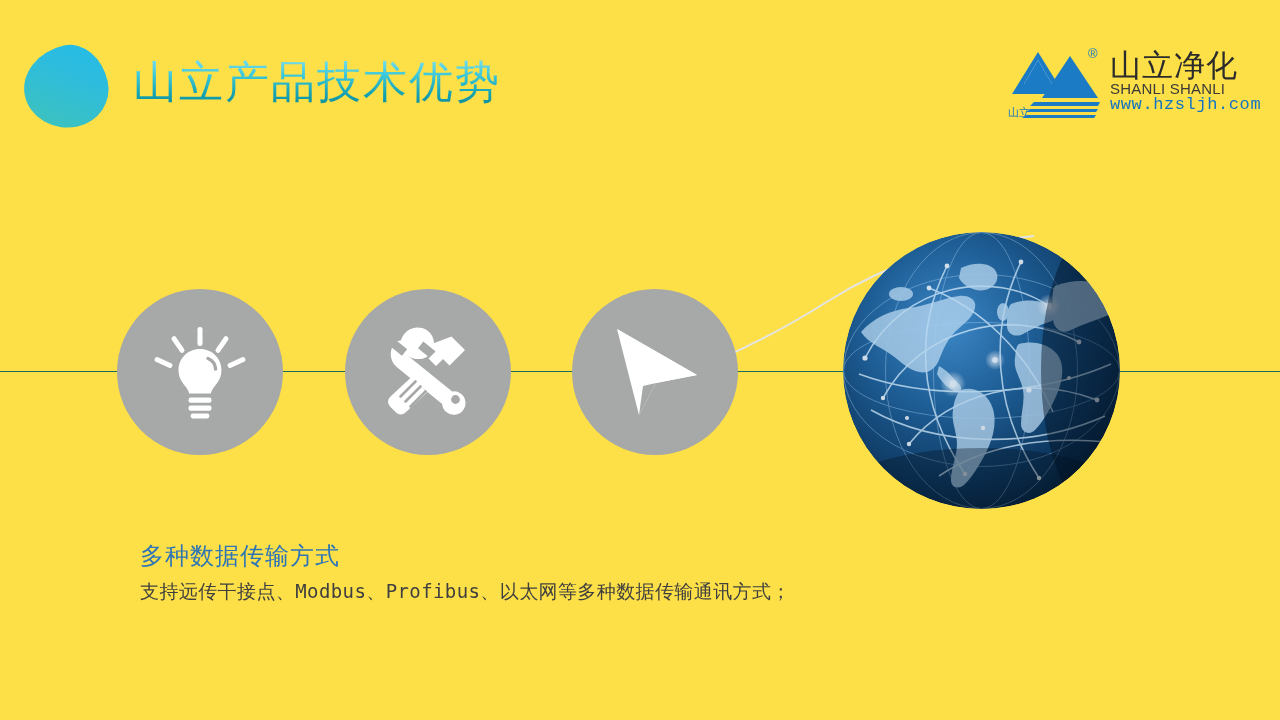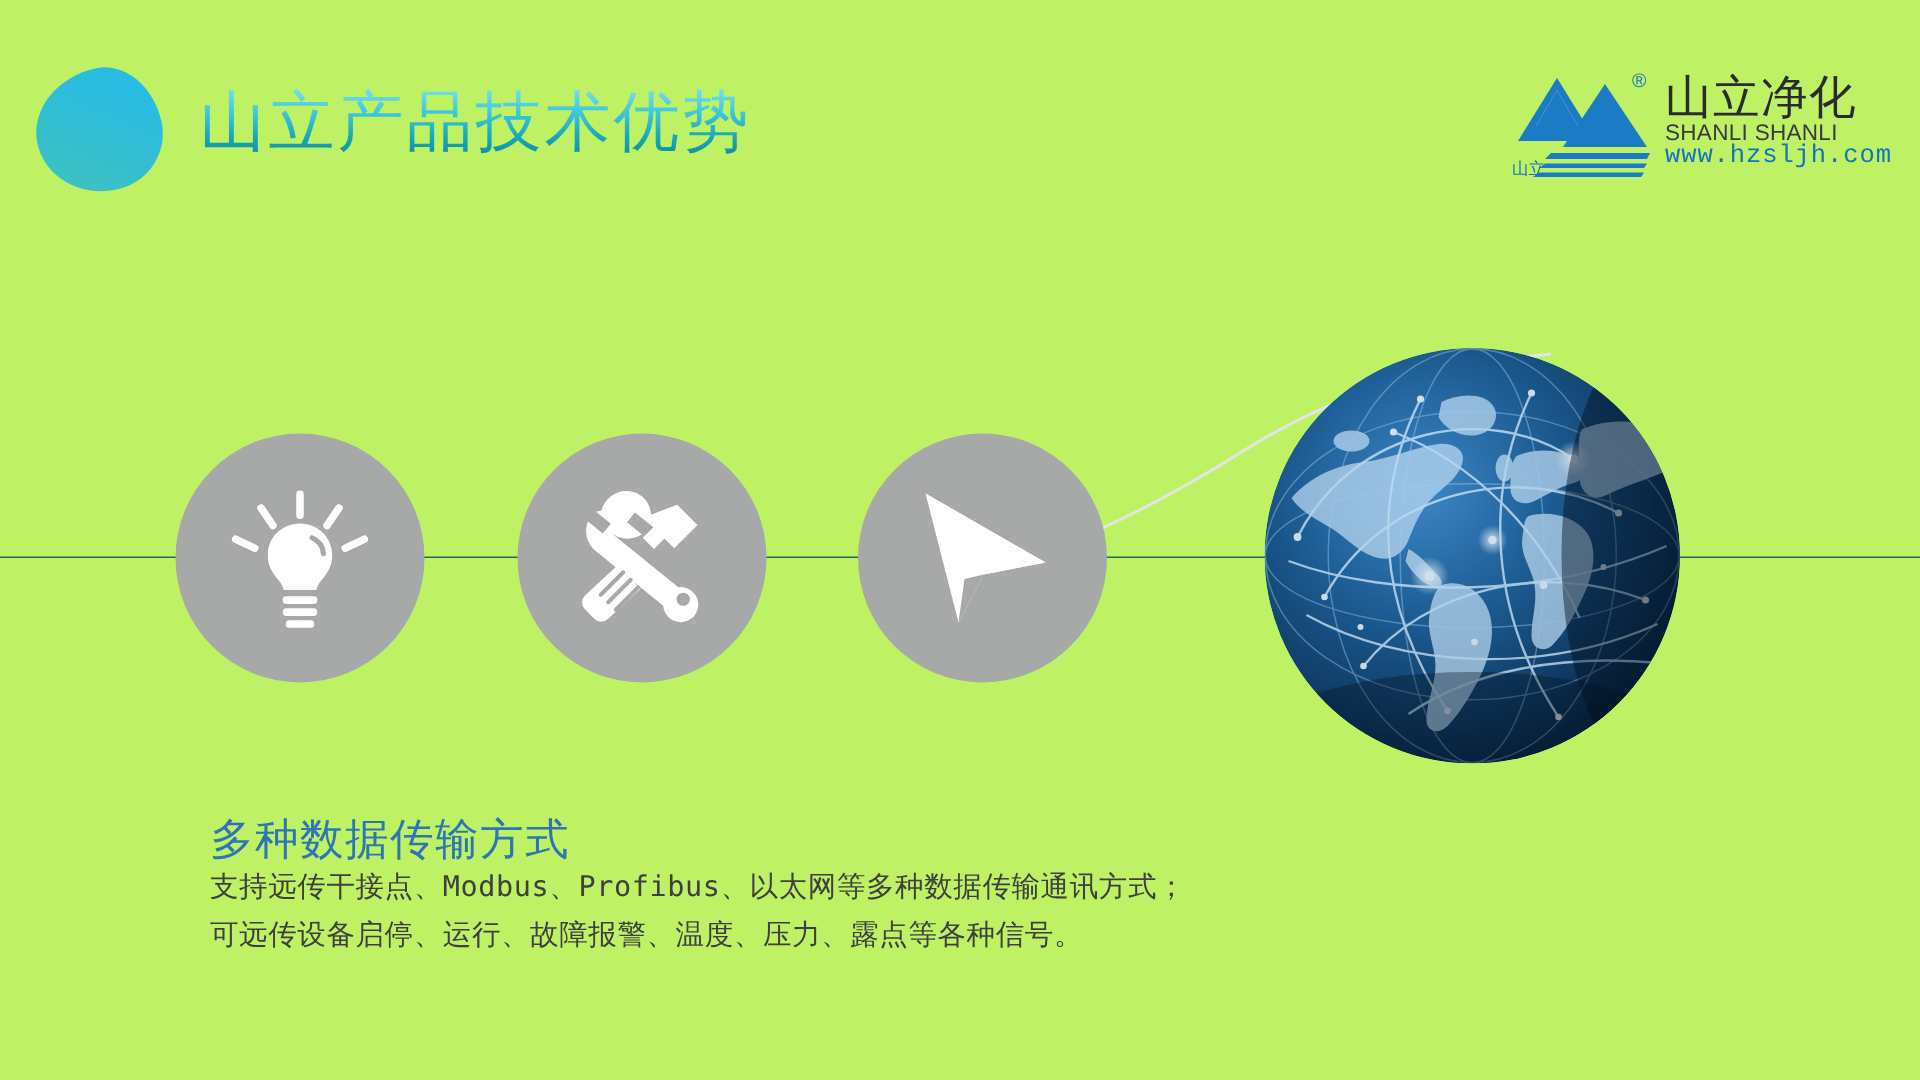--- a/index.html
+++ b/index.html
@@ -8,21 +8,21 @@
     padding: 0;
     background: #ffffff;
   }
   body {
     font-family: "Liberation Sans", "DejaVu Sans", sans-serif;
   }
   #slide {
     position: relative;
     width: 1280px;
     height: 720px;
-    background: #bef264;
+    background: #fde047;
     overflow: hidden;
   }
 
   
   .header-blob {
     position: absolute;
     left: 24px;
     top: 46px;
     width: 84px;
     height: 82px;
@@ -155,21 +155,21 @@
     height: 277px;
     border-radius: 50%;
     overflow: hidden;
   }
 
   
   .caption-title {
     position: absolute;
     left: 140px;
     top: 540px;
-    font-size: 29px;
+    font-size: 24px;
     color: #2E75B6;
     letter-spacing: 1px;
     font-family: Liberation Sans, sans-serif;
     white-space: nowrap;
   }
   .caption-body {
     position: absolute;
     left: 140px;
     top: 575px;
     font-size: 19px;
@@ -367,16 +367,15 @@
         <circle cx="138.5" cy="138.5" r="138.5" fill="url(#oceanGrad)" opacity="0.22"></circle>
         <ellipse cx="262" cy="138" rx="64" ry="150" fill="#02101F" opacity="0.45"></ellipse>
         <ellipse cx="138" cy="268" rx="150" ry="52" fill="#02101F" opacity="0.35"></ellipse>
       </g>
     </svg>
   </div>
 
   <div class="caption-title">多种数据传输方式</div>
   <div class="caption-body">
     <div>支持远传干接点、Modbus、Profibus、以太网等多种数据传输通讯方式；</div>
-    <div>可远传设备启停、运行、故障报警、温度、压力、露点等各种信号。</div>
   </div>
 
 </div>
 
 </body></html>

